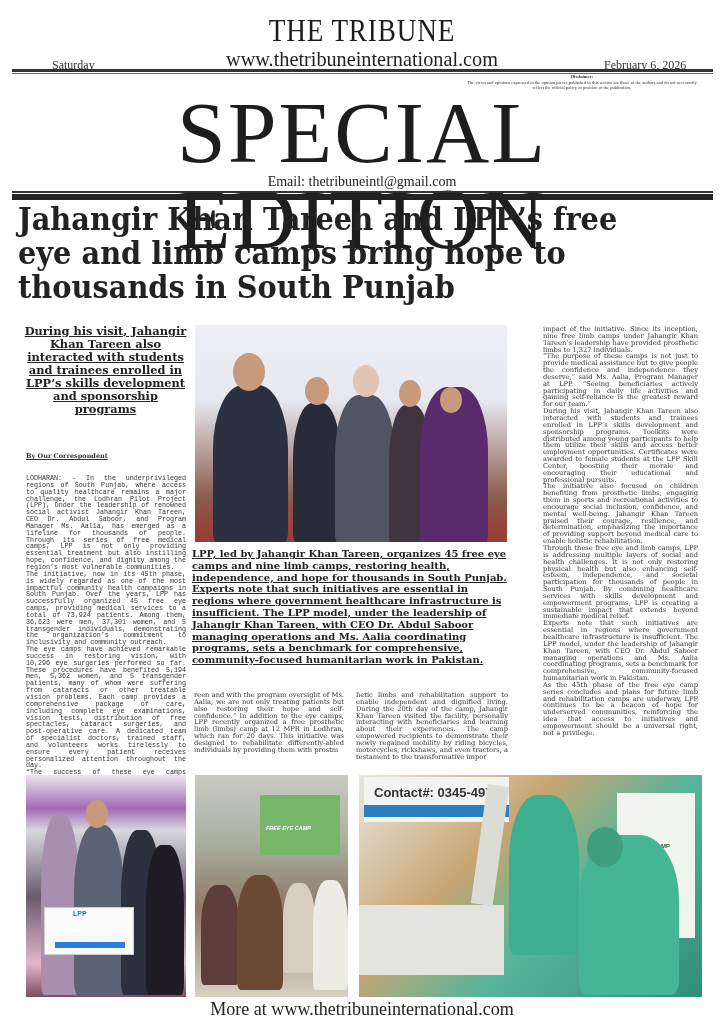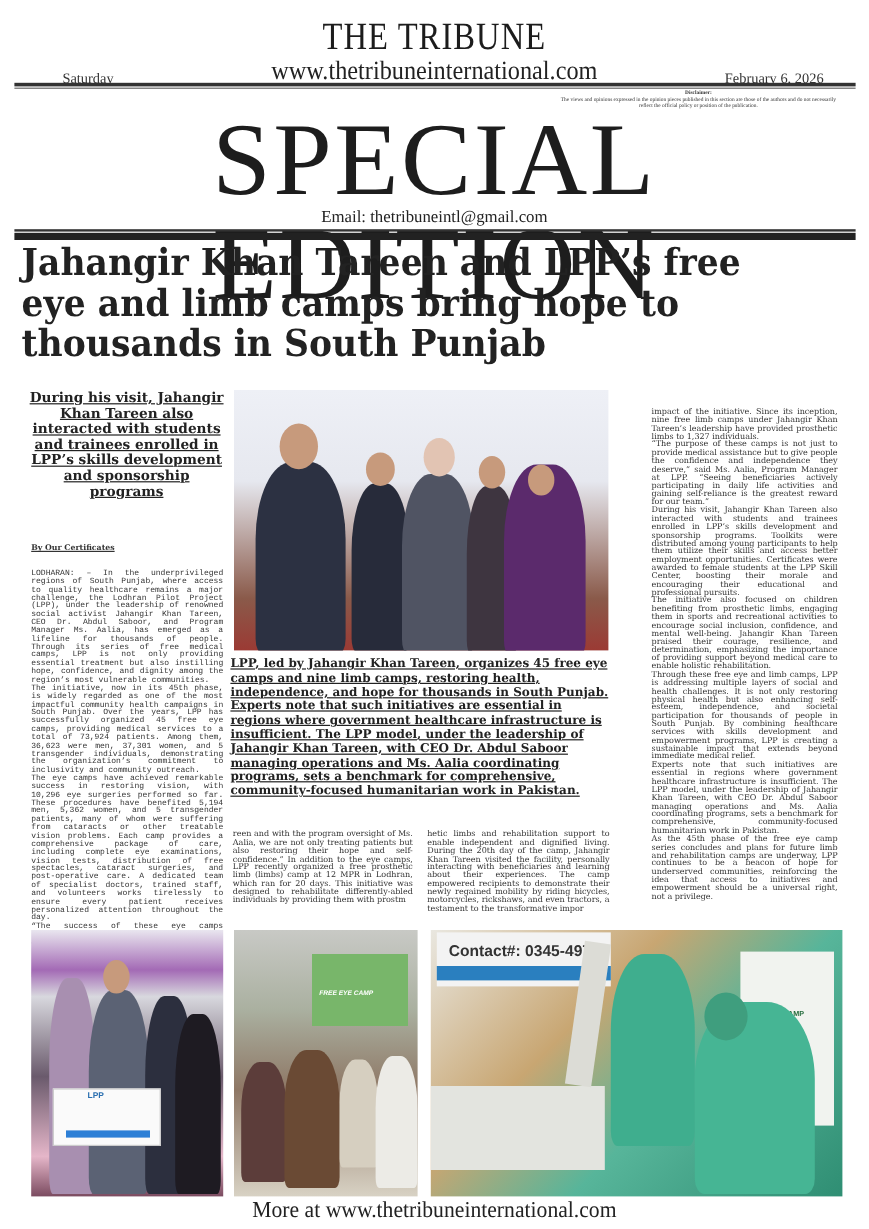--- a/index.html
+++ b/index.html
@@ -30,21 +30,21 @@
     font-family:"DejaVu Serif", serif; font-weight:bold; font-size:31px; line-height:34px; color:#222;
     transform:scaleX(0.93); transform-origin:left top; }
 
   .subhead { position:absolute; top:325px; left:24px; width:163px; text-align:center;
     font-family:"DejaVu Serif", serif; font-weight:bold; font-size:11.4px; line-height:13px; color:#222; text-decoration:underline; }
   .byline { position:absolute; top:452px; left:26px; font-family:"DejaVu Serif", serif; font-weight:bold; font-size:6.5px; color:#333; text-decoration:underline; }
 
   .body-text { font-family:"DejaVu Serif", serif; font-size:6.7px; line-height:6.85px; color:#333; text-align:justify; }
   .body-text p { margin:0; }
   .col-left { position:absolute; top:475px; left:26px; width:160px;font-family:Liberation Mono, monospace; }
-  .col-right { position:absolute; top:326px; left:543px; width:155px;margin-top:14px; }
+  .col-right { position:absolute; top:326px; left:543px; width:155px; }
   .col-mid1 { position:absolute; top:692px; left:194px; width:150px; }
   .col-mid2 { position:absolute; top:692px; left:356px; width:152px; }
 
   .pullquote { position:absolute; top:548px; left:192px; width:316px; text-align:left;
     font-family:"DejaVu Serif", serif; font-weight:bold; font-size:10px; line-height:11.8px; color:#222; text-decoration:underline; }
 
   .photo { position:absolute; overflow:hidden; }
   .photo-main { top:325px; left:195px; width:312px; height:217px;
     background:linear-gradient(180deg,#eef0f6 0%,#e6e8ef 35%,#8a5a4a 80%,#9b3a34 100%); }
   .photo-1 { top:775px; left:26px; width:160px; height:222px;
@@ -88,21 +88,21 @@
 </div>
 
 <div class="special">SPECIAL EDITION</div>
 <div class="email">Email: thetribuneintl@gmail.com</div>
 <div class="rule2"></div>
 <div class="rule3"></div>
 
 <div class="headline">Jahangir Khan Tareen and LPP’s free eye and limb camps bring hope to thousands in South Punjab</div>
 
 <div class="subhead">During his visit, Jahangir Khan Tareen also interacted with students and trainees enrolled in LPP’s skills development and sponsorship programs</div>
-<div class="byline">By Our Certificates</div>
+<div class="byline">By Our Correspondent</div>
 <div class="col-left body-text">
   <p>LODHARAN: – In the underprivileged regions of South Punjab, where access to quality healthcare remains a major challenge, the Lodhran Pilot Project (LPP), under the leadership of renowned social activist Jahangir Khan Tareen, CEO Dr. Abdul Saboor, and Program Manager Ms. Aalia, has emerged as a lifeline for thousands of people. Through its series of free medical camps, LPP is not only providing essential treatment but also instilling hope, confidence, and dignity among the region’s most vulnerable communities.</p>
   <p>The initiative, now in its 45th phase, is widely regarded as one of the most impactful community health campaigns in South Punjab. Over the years, LPP has successfully organized 45 free eye camps, providing medical services to a total of 73,924 patients. Among them, 36,623 were men, 37,301 women, and 5 transgender individuals, demonstrating the organization’s commitment to inclusivity and community outreach.</p>
   <p>The eye camps have achieved remarkable success in restoring vision, with 10,296 eye surgeries performed so far. These procedures have benefited 5,194 men, 5,362 women, and 5 transgender patients, many of whom were suffering from cataracts or other treatable vision problems. Each camp provides a comprehensive package of care, including complete eye examinations, vision tests, distribution of free spectacles, cataract surgeries, and post-operative care. A dedicated team of specialist doctors, trained staff, and volunteers works tirelessly to ensure every patient receives personalized attention throughout the day.</p>
   <p>“The success of these eye camps reflects our mission to provide accessible, high-quality healthcare to personalized that need it the most,” said Dr. Abdul Saboor, CEO of LPP. “Under the guidance of Mr. Jahangir Khan Ta</p>
 </div>
 
 <div class="photo photo-main">
   <div class="fig" style="left:18px;top:60px;width:75px;height:160px;background:#2c3142;"></div>
   <div class="head" style="left:38px;top:28px;width:32px;height:38px;"></div>

